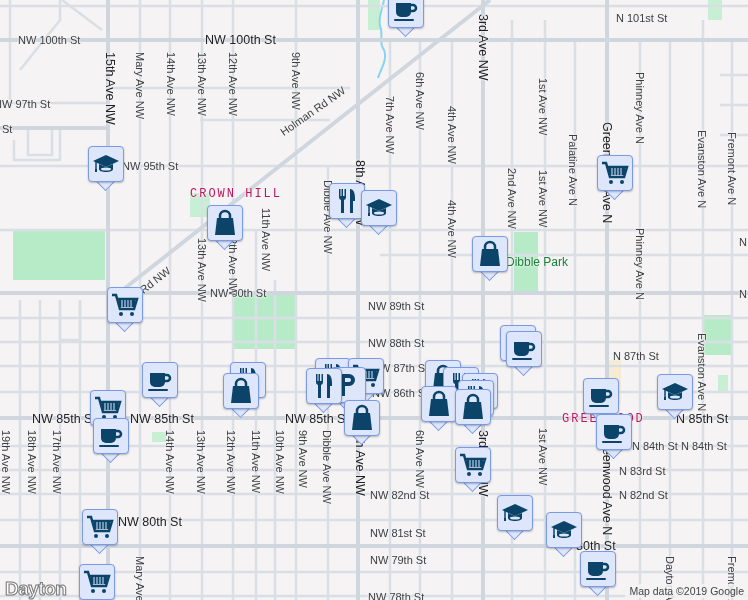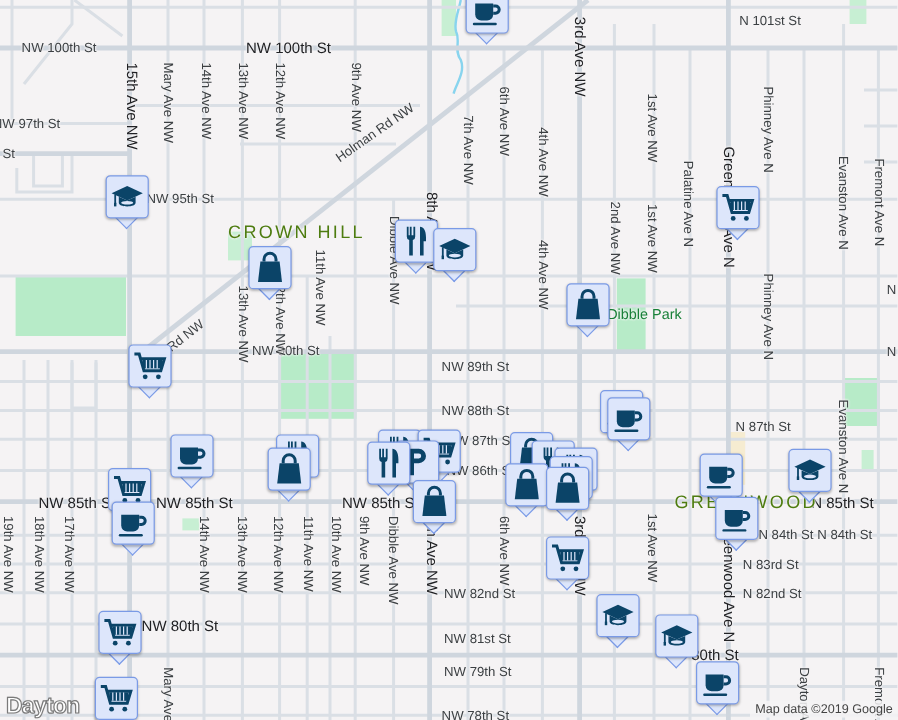--- a/index.html
+++ b/index.html
@@ -4,21 +4,21 @@
 <style>
   html,body{margin:0;padding:0;}
   body{width:748px;height:600px;overflow:hidden;background:#f5f3f4;font-family:"Liberation Sans",sans-serif;}
   #map{position:relative;width:748px;height:600px;overflow:hidden;background:#f5f3f4;}
   svg.base{position:absolute;left:0;top:0;}
   .lbl{position:absolute;font-size:11px;color:#3c4043;white-space:nowrap;line-height:12px;
        text-shadow:0 0 2px #f5f3f4,0 0 2px #f5f3f4,0 0 2px #f5f3f4;}
   .lbl.big{font-size:12.5px;color:#202124;}
   .lbl.v{transform-origin:0 0;transform:rotate(90deg);}
   .lbl.park{color:#188038;font-size:12px;line-height:13px;white-space:normal;text-align:center;}
-  .lbl.hood{font-size:15px;letter-spacing:2px;color:#4d7c0f;}
+  .lbl.hood{font-size:12px;letter-spacing:2px;color:#be185d;font-family:Liberation Mono, monospace;}
   .pin{position:absolute;width:36px;height:46px;}
   .pin .box{position:absolute;left:0;top:0;width:34px;height:34px;background:#dde6fb;border:1px solid #7a9ae6;border-radius:4px;
             box-shadow:0 1px 2px rgba(0,0,0,0.25);}
   .pin .tip{position:absolute;left:10px;top:27px;width:14px;height:14px;background:#dde6fb;border-right:1px solid #7a9ae6;border-bottom:1px solid #7a9ae6;transform:rotate(45deg);}
   .pin svg{position:absolute;left:3px;top:3px;width:30px;height:30px;}
   .google{position:absolute;left:5px;top:578px;font-size:19px;font-weight:bold;color:#fff;letter-spacing:-0.5px;
           -webkit-text-stroke:1px #7a7a7a;text-shadow:0 0 1px #888;}
   .attrib{position:absolute;right:0;top:584px;font-size:10.5px;color:#444;background:rgba(245,243,244,0.85);padding:1px 4px;}
 </style>
 </head>

